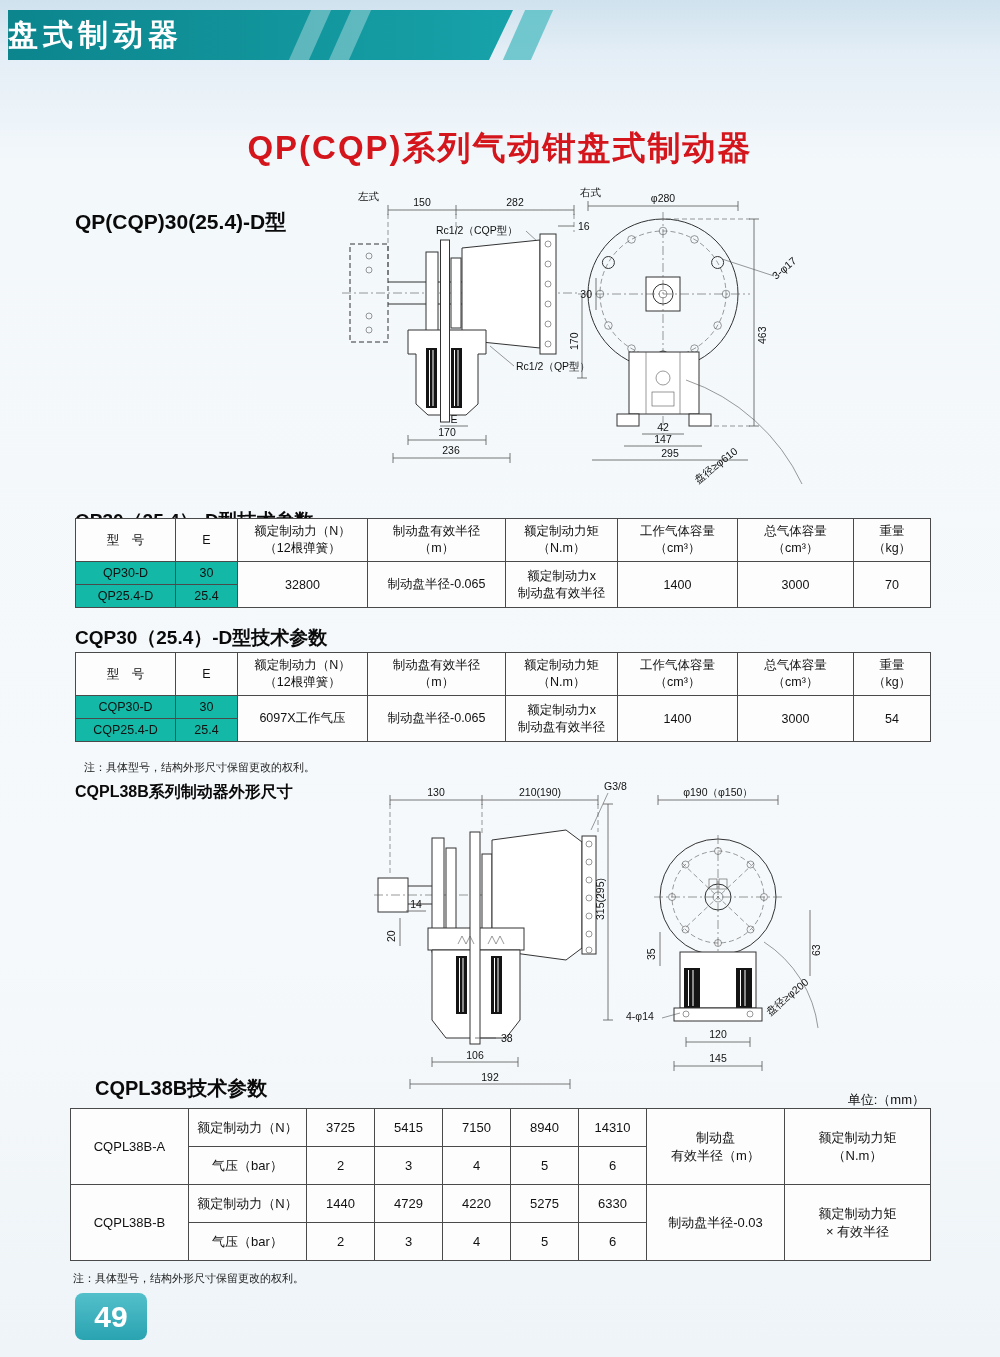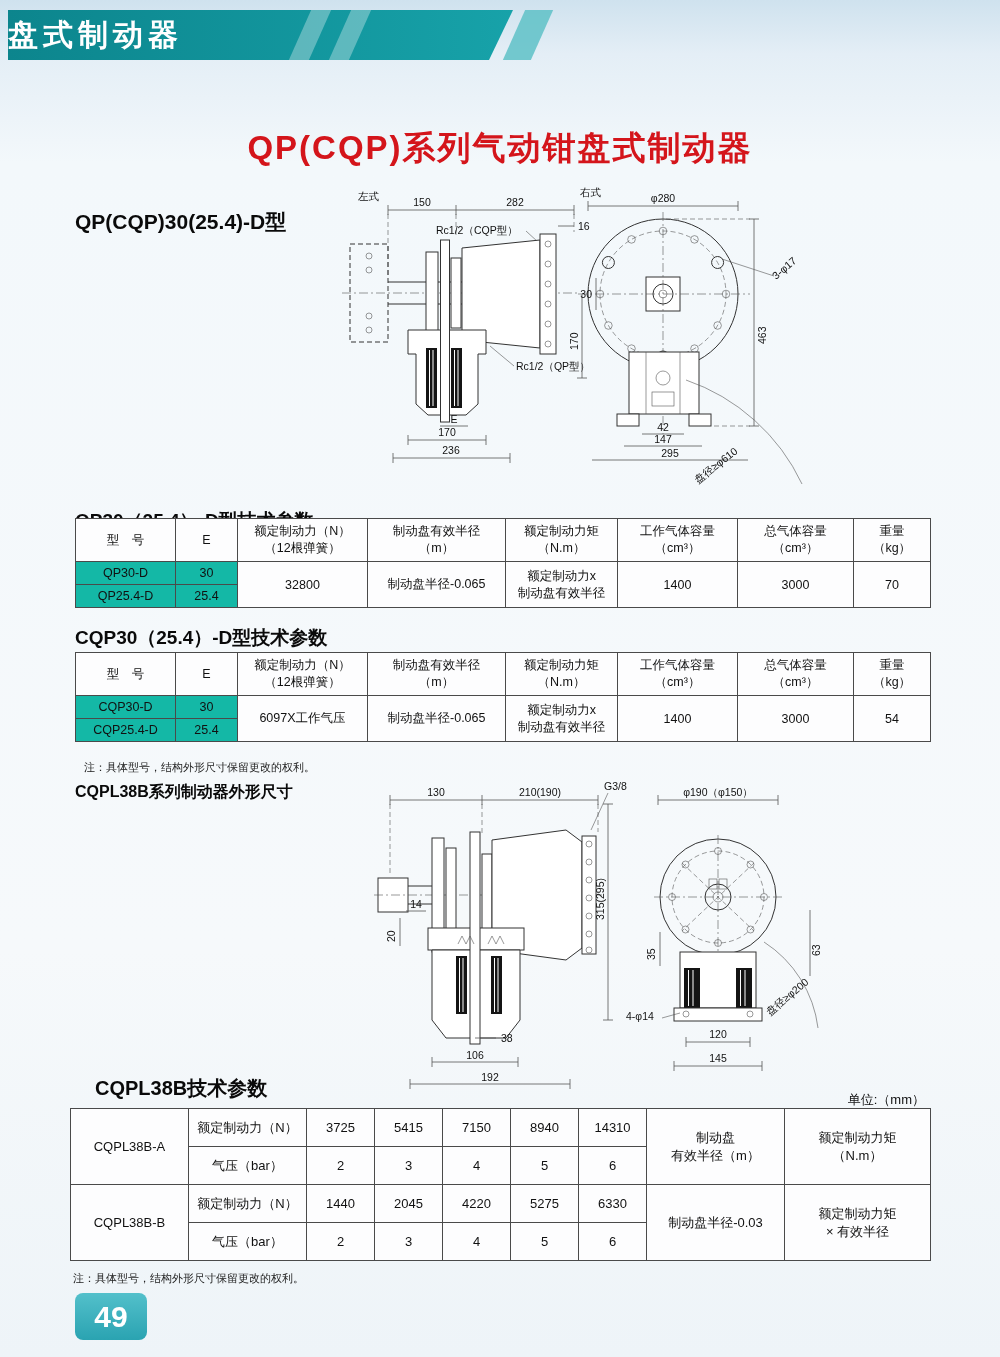--- a/index.html
+++ b/index.html
@@ -468,21 +468,21 @@
       <td>2</td>
       <td>3</td>
       <td>4</td>
       <td>5</td>
       <td>6</td>
     </tr>
     <tr>
       <td rowspan="2">CQPL38B-B</td>
       <td>额定制动力（N）</td>
       <td>1440</td>
-      <td>2045</td>
+      <td>4729</td>
       <td>4220</td>
       <td>5275</td>
       <td>6330</td>
       <td rowspan="2">制动盘半径-0.03</td>
       <td rowspan="2">
             <span class="l">额定制动力矩</span>
             <span class="l">× 有效半径</span>
           </td>
     </tr>
     <tr>

